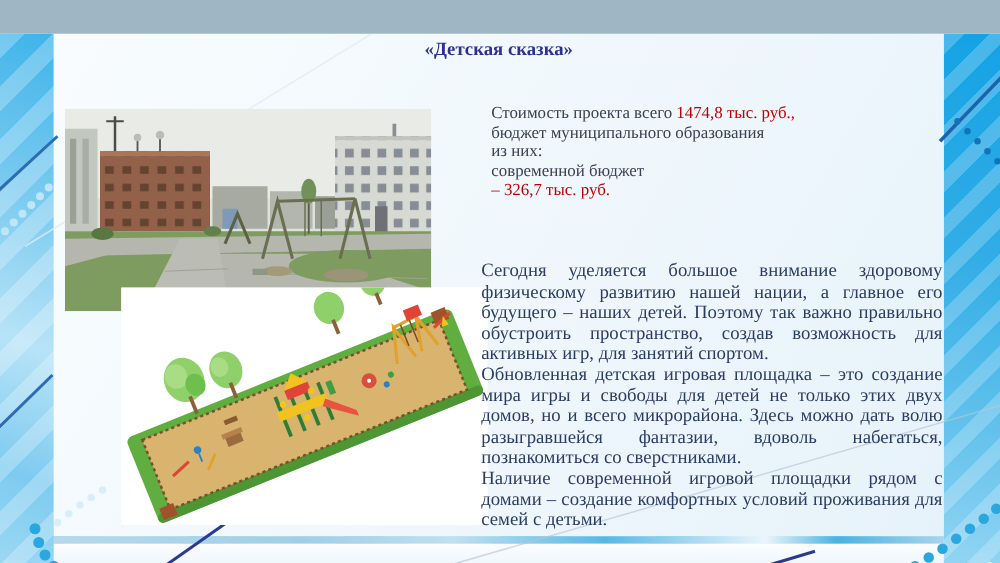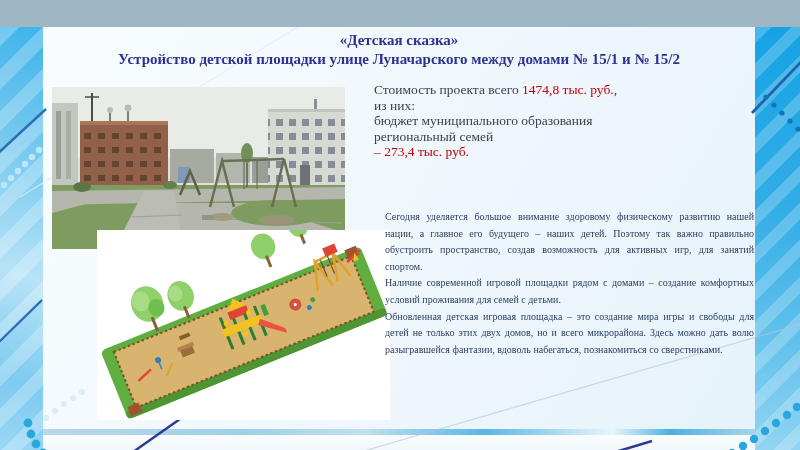--- a/index.html
+++ b/index.html
@@ -29,26 +29,26 @@
   .strip-white{position:absolute;left:43px;top:408px;width:712px;height:18px;
     background:linear-gradient(180deg,#fbfdff,#eef6fb);border-radius:0 0 3px 3px;}
   .decor{position:absolute;left:0;top:0;width:800px;height:450px;pointer-events:none;}
   
   .title{position:absolute;left:43px;top:4px;width:712px;text-align:center;
     color:var(--c-title);font-weight:bold;font-size:15px;line-height:19px;}
   
   .photo{position:absolute;left:52px;top:60px;width:293px;height:162px;}
   .render{position:absolute;left:97px;top:203px;width:293px;height:190px;background:#fff;}
   
-  .cost{position:absolute;left:374px;top:55px;width:370px;color:var(--c-cost);
+  .cost{position:absolute;left:393px;top:55px;width:370px;color:var(--c-cost);
     font-size:13.5px;line-height:15.6px;}
   .cost .red{color:var(--c-red);}
   
   .body-text{position:absolute;left:385px;top:182px;width:369px;color:var(--c-body);
-    font-size:10px;line-height:16.6px;text-align:justify;}
+    font-size:15px;line-height:16.6px;text-align:justify;}
   .body-text p{margin:0;}
   
   .page-num{position:absolute;left:786px;top:420px;width:12px;text-align:center;
     font-family:"Liberation Sans","DejaVu Sans",sans-serif;font-weight:bold;
     font-size:9px;line-height:12px;color:var(--c-page_number);}
 </style>
 </head>
 <body>
 
 <div class="slide">
@@ -112,21 +112,20 @@
       <circle cx="766" cy="70" r="2.6"></circle>
         <circle cx="774" cy="78" r="2.6"></circle>
         <circle cx="782" cy="86" r="2.6"></circle>
       <circle cx="790" cy="94" r="2.6"></circle>
         <circle cx="798" cy="102" r="2.6"></circle>
     </g>
   </svg>
 
   <div class="title">
     <div>«Детская сказка»</div>
-    <div>Устройство детской площадки улице  Луначарского между домами № 15/1 и № 15/2</div>
   </div>
 
   <svg class="photo" viewBox="0 0 293 162">
     <defs>
       <pattern id="winA" width="14" height="14" patternUnits="userSpaceOnUse">
         <rect width="14" height="14" fill="#93604a"></rect>
           <rect x="4" y="4" width="7" height="6" fill="#63442f"></rect>
       </pattern>
       <pattern id="winB" width="13" height="14" patternUnits="userSpaceOnUse">
         <rect width="13" height="14" fill="#d7d9d3"></rect>
@@ -228,30 +227,30 @@
       <line x1="244" y1="64" x2="244" y2="82" stroke="#7a4a2a" stroke-width="1.2"></line>
       <line x1="252" y1="63" x2="252" y2="82" stroke="#7a4a2a" stroke-width="1.2"></line>
       <rect x="250" y="54" width="13" height="9" fill="#e04438"></rect>
       <line x1="268" y1="76" x2="284" y2="70" stroke="#e04438" stroke-width="2.5"></line>
       <polygon points="274,78 278,70 280,78" fill="#f2c21f"></polygon>
     </g>
   </svg>
 
   <div class="cost">
       <div><span>Стоимость проекта  всего </span><span class="red">1474,8 тыс. руб.,</span></div>
+      <div><span>бюджет муниципального образования</span></div>
       <div><span>из них:</span></div>
-      <div><span>бюджет муниципального образования</span></div>
-      <div><span>региональный семей</span></div>
-      <div><span class="red"> – 273,4 тыс. руб.</span></div>
+      <div><span>современной бюджет</span></div>
+      <div><span class="red"> – 326,7 тыс. руб.</span></div>
     </div>
 
   <div class="body-text">
       <p>Сегодня  уделяется большое внимание здоровому физическому развитию нашей нации, а главное его будущего – наших детей. Поэтому так важно правильно обустроить пространство, создав возможность для активных игр, для занятий спортом.</p>
+      <p>Обновленная  детская игровая площадка – это создание мира игры и свободы для детей не только этих двух домов, но и всего микрорайона. Здесь можно дать волю разыгравшейся фантазии, вдоволь набегаться, познакомиться со сверстниками.</p>
       <p>Наличие современной игровой площадки рядом с домами – создание комфортных условий проживания для семей с детьми.</p>
-      <p>Обновленная  детская игровая площадка – это создание мира игры и свободы для детей не только этих двух домов, но и всего микрорайона. Здесь можно дать волю разыгравшейся фантазии, вдоволь набегаться, познакомиться со сверстниками.</p>
     </div>
 
   <div class="page-num">
       <div>2</div>
       <div>7</div>
     </div>
 
 </div>
 
 </body></html>

